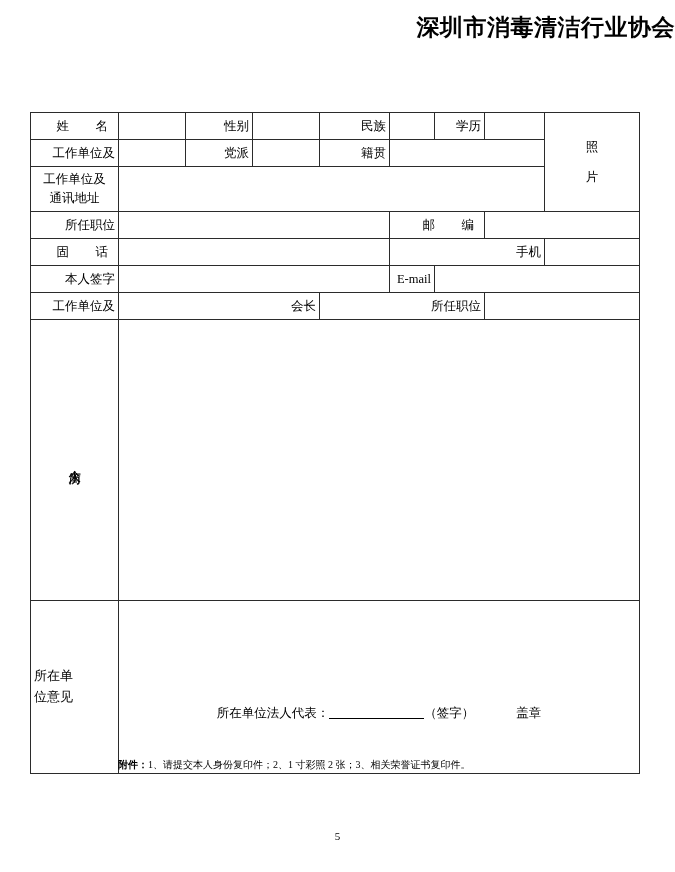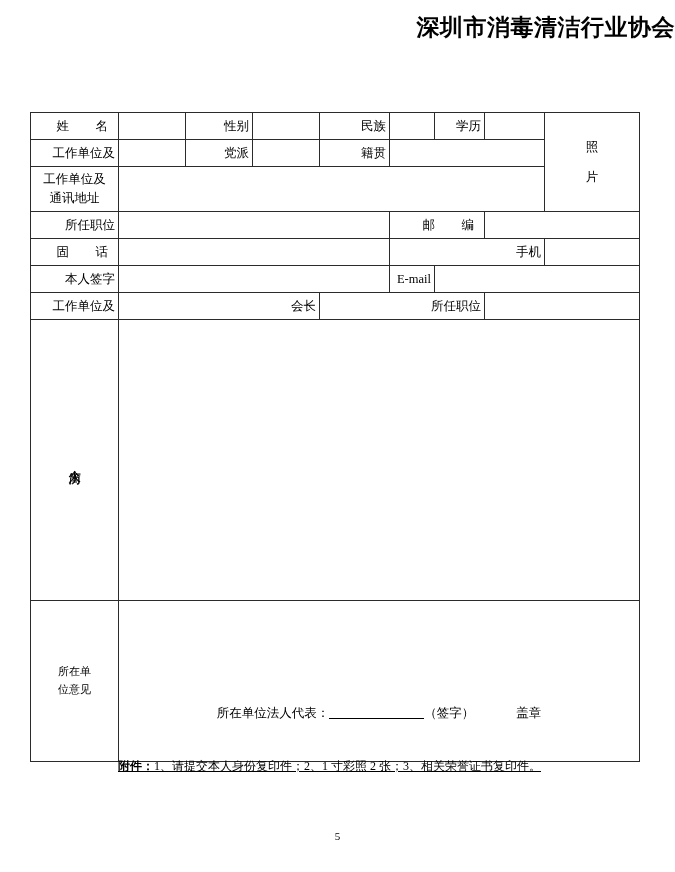--- a/index.html
+++ b/index.html
@@ -86,29 +86,29 @@
     writing-mode: vertical-rl;
     text-orientation: upright;
     display: inline-block;
     font-size: 12.5px;
     letter-spacing: 1px;
     line-height: 1;
   }
 
   td.resume-body { height: 280px; vertical-align: top; }
   td.opinion-label {
-    text-align: center;
-    vertical-align: middle;
-    font-size: 11px;
+    text-align: left;
+    vertical-align: middle;
+    font-size: 13px;
     line-height: 1.6;
   }
   td.opinion-body {
     height: 160px;
     vertical-align: top;
-    padding: 0;
+    padding: 6px;
     position: relative;
   }
 
   .sign-row {
     position: absolute;
     left: 0;
     right: 0;
     top: 104px;
     font-size: 12.5px;
     text-align: center;
@@ -121,24 +121,23 @@
     vertical-align: -2px;
   }
   .sign-gap { display: inline-block; width: 42px; }
 
   
   .footer-note {
     position: absolute;
     left: 118px;
     top: 758px;
     width: 540px;
-    font-size: 12px;
+    font-size: 10px;
     line-height: 1.4;
     white-space: nowrap;
-    text-decoration: underline;
   }
   .footer-note b { font-weight: bold; }
 
   .page-number {
     position: absolute;
     left: 0;
     top: 830px;
     width: 675px;
     text-align: center;
     font-size: 11px;

